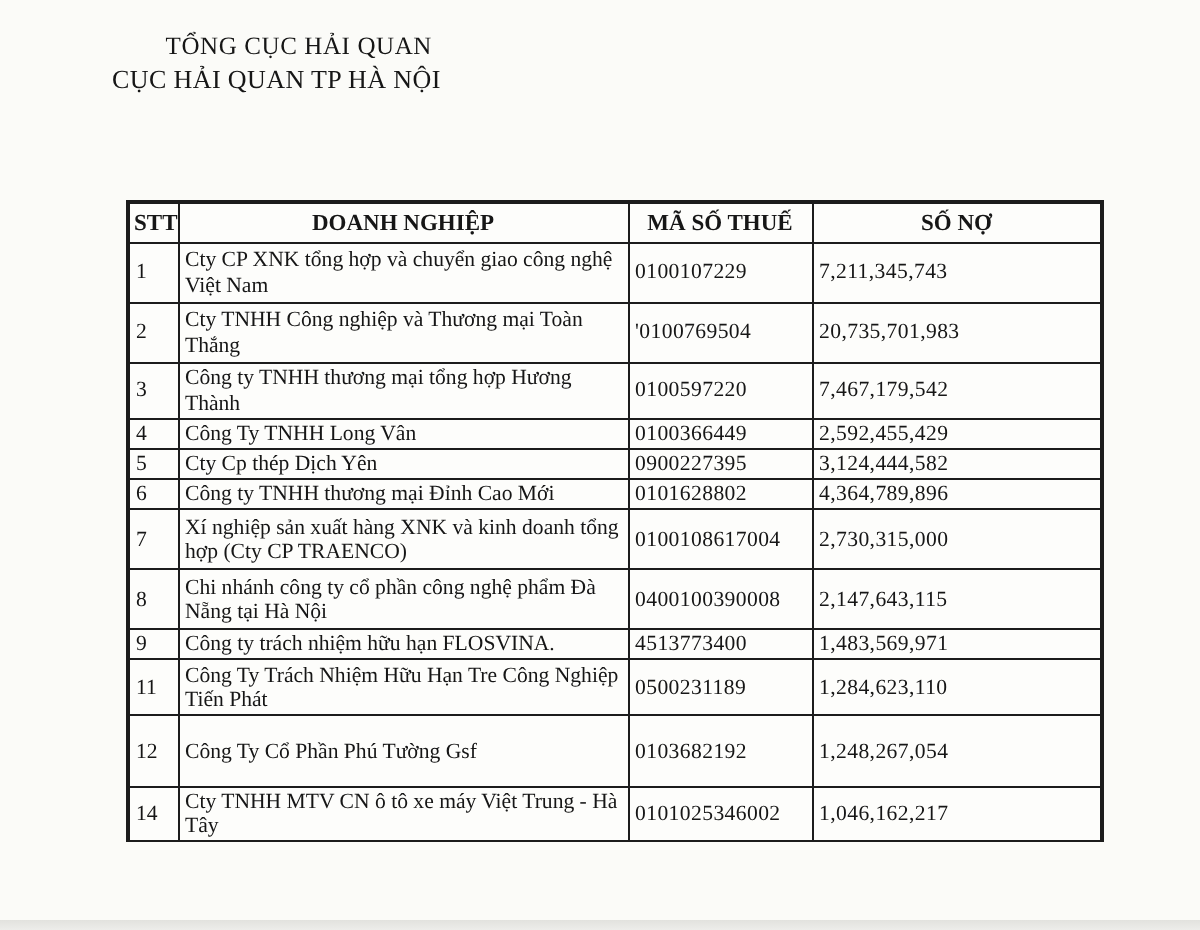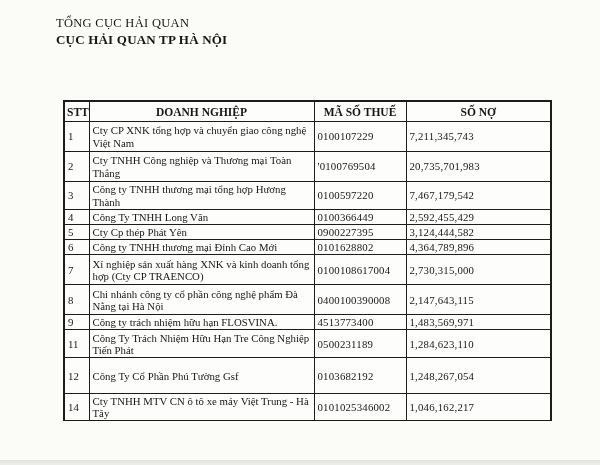--- a/index.html
+++ b/index.html
@@ -17,30 +17,30 @@
   .page {
     position: relative;
     width: 600px;
     height: 465px;
   }
   .letterhead {
     position: absolute;
     left: 56px;
     top: 16px;
     width: 160px;
-    text-align: left;
+    text-align: right;
   }
   .letterhead .line1 {
     font-size: 12.5px;
     letter-spacing: 0.3px;
     white-space: nowrap;
   }
   .letterhead .line2 {
     font-size: 13px;
-    font-weight: bold;
+    font-weight: normal;
     letter-spacing: 0.2px;
     white-space: nowrap;
     margin-top: 1px;
   }
   .doc-title {
     position: absolute;
     left: 0;
     top: 62px;
     width: 600px;
     text-align: center;
@@ -160,21 +160,21 @@
         <td class="debt">7,467,179,542</td>
       </tr>
       <tr class="h14">
         <td class="stt">4</td>
         <td class="name">Công Ty TNHH Long Vân</td>
         <td class="tax">0100366449</td>
         <td class="debt">2,592,455,429</td>
       </tr>
       <tr class="h14">
         <td class="stt">5</td>
-        <td class="name">Cty Cp thép Phát Yên</td>
+        <td class="name">Cty Cp thép Dịch Yên</td>
         <td class="tax">0900227395</td>
         <td class="debt">3,124,444,582</td>
       </tr>
       <tr class="h14">
         <td class="stt">6</td>
         <td class="name">Công ty TNHH thương mại Đỉnh Cao Mới</td>
         <td class="tax">0101628802</td>
         <td class="debt">4,364,789,896</td>
       </tr>
       <tr class="h30">

